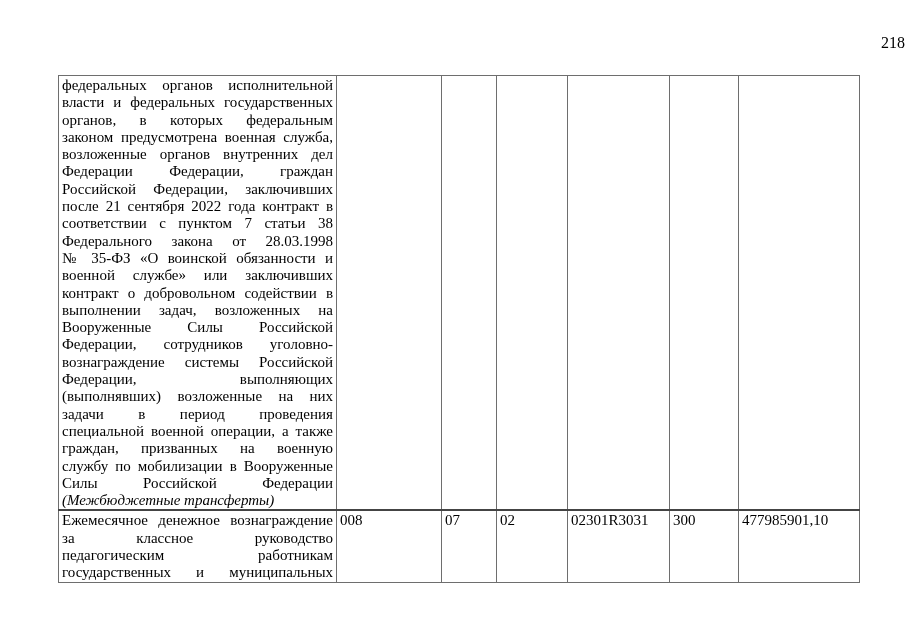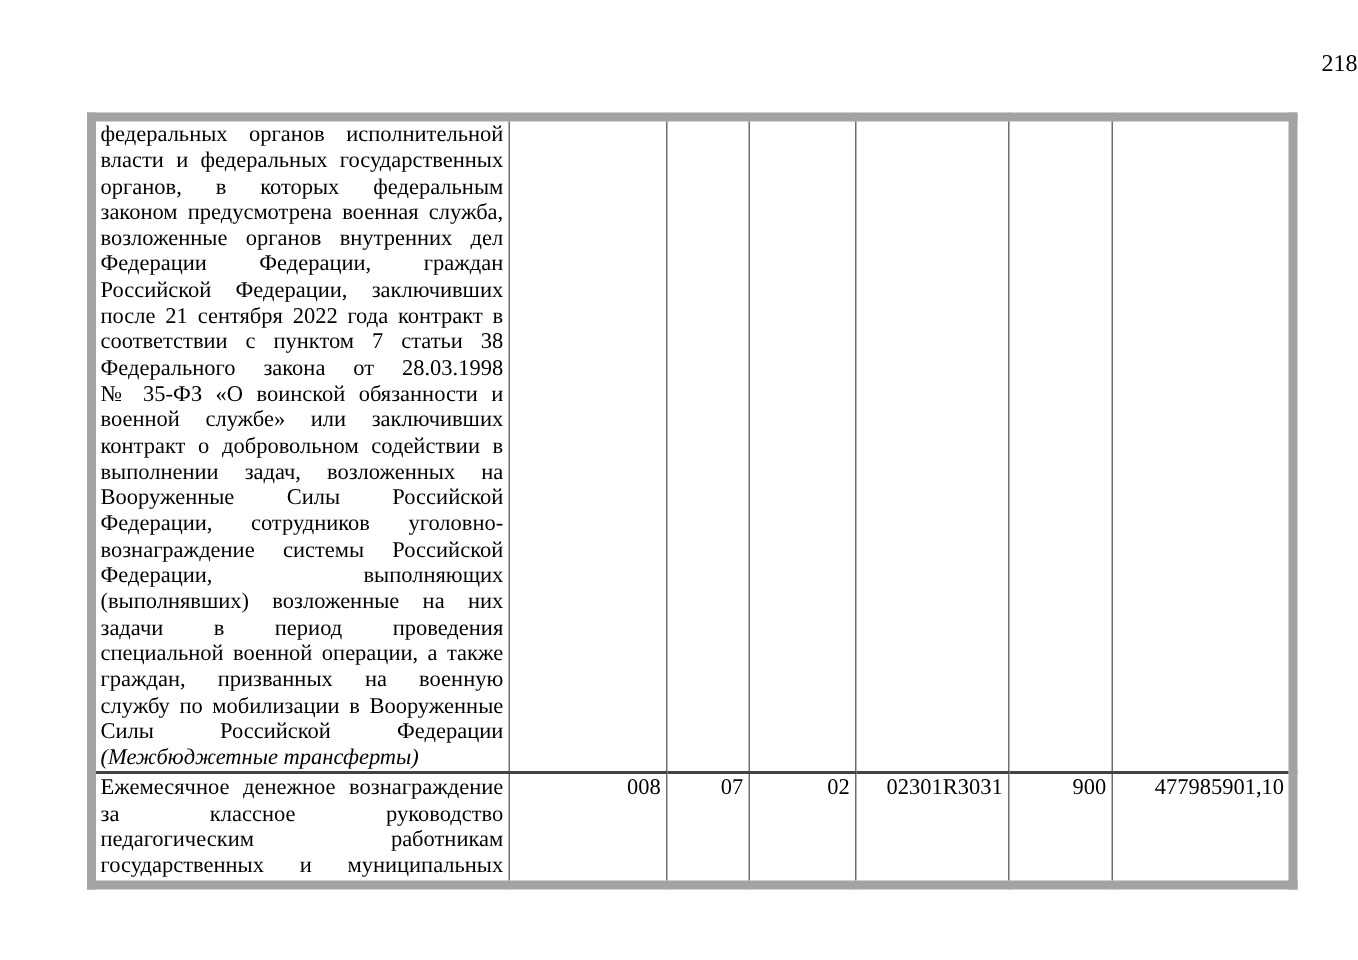--- a/index.html
+++ b/index.html
@@ -26,21 +26,21 @@
     text-align: right;
     font-size: 16px;
     line-height: 18px;
   }
   table.budget-table {
     position: absolute;
     left: 58px;
     top: 75px;
     border-collapse: collapse;
     table-layout: fixed;
-    border: 6px solid #a3a3a3;
+    border: 1px solid #a3a3a3;
   }
   table.budget-table td {
     border: 1px solid #6e6e6e;
     vertical-align: top;
     padding: 1px 3px 0 3px;
     font-size: 15px;
     overflow: hidden;
   }
   tr.row-sep td {
     border-bottom: 2px solid #444444;
@@ -54,21 +54,21 @@
     line-height: 17.3px;
     height: 17.3px;
     white-space: normal;
     overflow: hidden;
   }
   .tline-last {
     text-align-last: left;
     font-style: italic;
   }
   td.code-cell {
-    text-align: right;
+    text-align: left;
     padding-top: 3px;
     line-height: 17px;
   }
 </style>
 </head>
 <body>
 
 <div class="sheet">
 
   <div class="page-number">218</div>
@@ -123,19 +123,19 @@
         <td class="desc-cell">
             <div class="tline">Ежемесячное денежное вознаграждение</div>
             <div class="tline">за классное руководство</div>
             <div class="tline">педагогическим работникам</div>
             <div class="tline">государственных и муниципальных</div>
           </td>
         <td class="code-cell">008</td>
         <td class="code-cell">07</td>
         <td class="code-cell">02</td>
         <td class="code-cell">02301R3031</td>
-        <td class="code-cell">900</td>
+        <td class="code-cell">300</td>
         <td class="code-cell">477985901,10</td>
       </tr>
     </tbody>
   </table>
 
 </div>
 
 </body></html>

